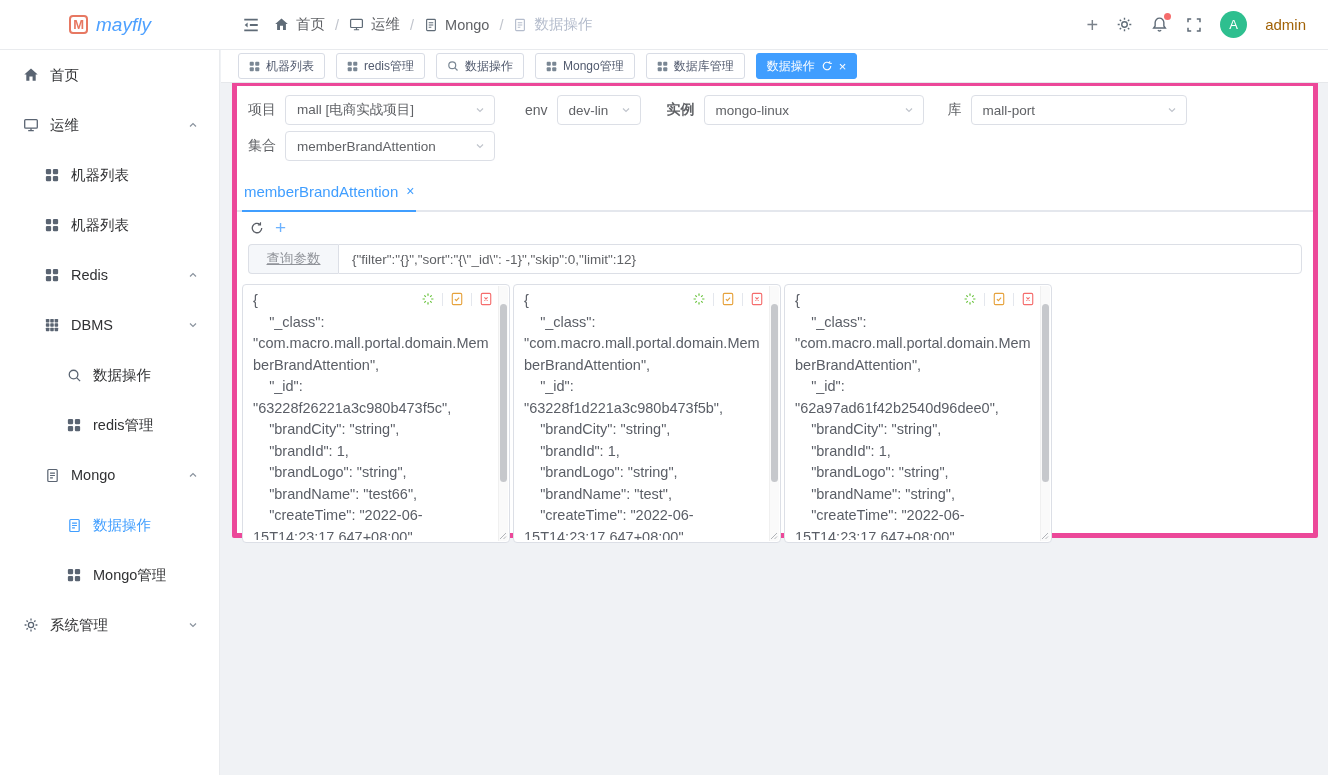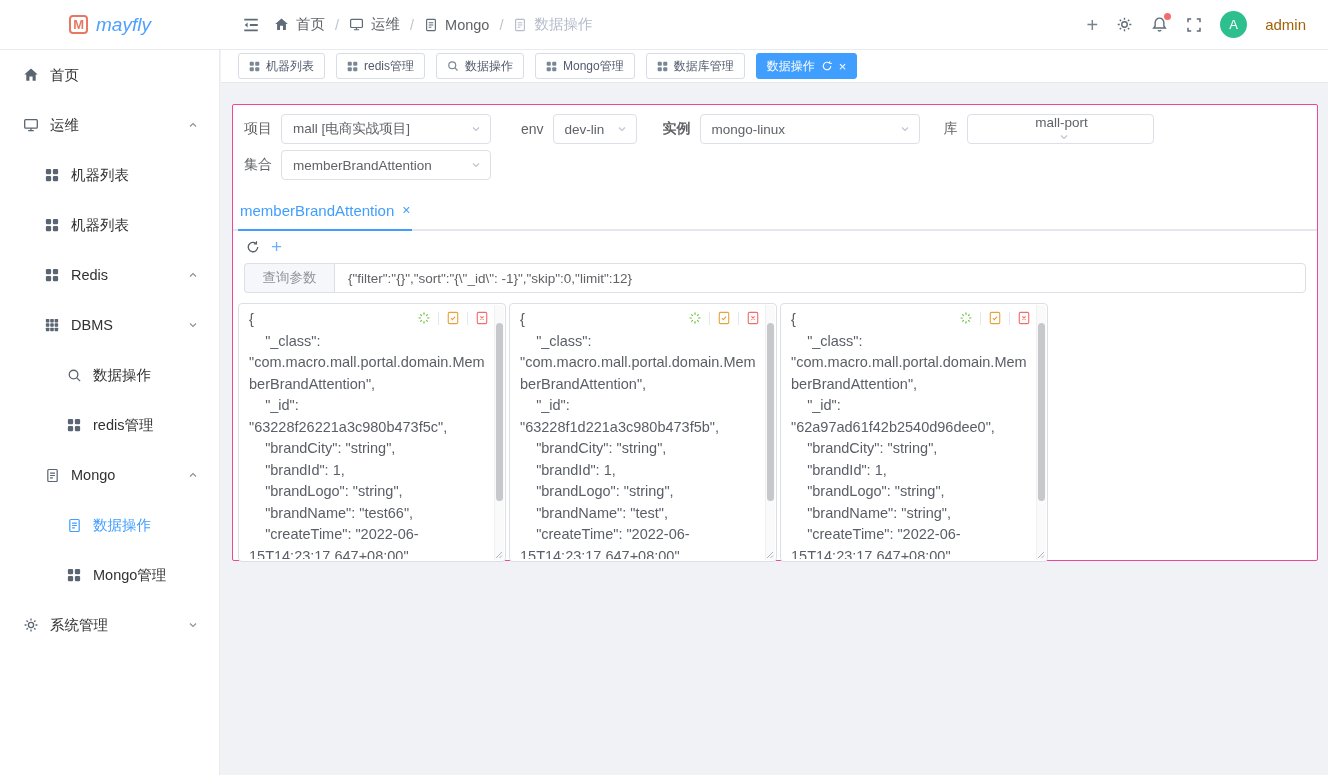--- a/index.html
+++ b/index.html
@@ -51,48 +51,48 @@
     gap:11px; padding-left:17px; z-index:1; }
   .tag-tab { height:26px; display:flex; align-items:center; gap:6px; padding:0 10px;
     border:1px solid #d8dce5; border-radius:3px; background:#fff; color:#515a6e;
     font-size:12px; cursor:pointer; white-space:nowrap; }
   .tag-tab .t-icon { color:#7a8794; display:flex; }
   .tag-tab.active { background:#409eff; border-color:#409eff; color:#fff; }
   .tag-tab.active .t-icon { color:#fff; }
   .tag-x { font-size:13px; line-height:1; }
 
   
-  .panel { position:absolute; left:232px; top:104px; width:1086px; height:457px;
-    background:#fff; border:1px solid #ec4899; border-radius:2px; }
+  .panel { position:absolute; left:232px; top:81px; width:1086px; height:457px;
+    background:#fff; border:5px solid #ec4899; border-radius:2px; }
   .filters { padding:9px 0 0 11px; }
   .frow { display:flex; align-items:center; height:30px; margin-bottom:6px; }
   .flabel { font-size:14px; color:#606266; margin-right:9px; white-space:nowrap; }
   .ml-env { margin-left:30px; } .ml-inst { margin-left:26px;font-weight:bold; } .ml-db { margin-left:24px; }
   .select { height:30px; border:1px solid #dcdfe6; border-radius:4px; background:#fff;
     display:flex; align-items:center; justify-content:space-between; padding:0 8px 0 11px;
     font-size:13.5px; color:#606266; cursor:pointer; }
   .select .val { overflow:hidden; white-space:nowrap; }
   .sel-chev { color:#c0c4cc; display:flex; flex:0 0 auto; margin-left:4px; }
   .w-project { width:210px; } .w-env { width:84px; } .w-inst { width:220px; }
-  .w-db { width:187px;flex-direction:column; } .w-coll { width:210px; }
+  .w-db { width:216px; } .w-coll { width:210px; }
 
   .coll-tabs { margin-top:11px; height:40px; border-bottom:2px solid #e4e7ed;
     display:flex; align-items:center; padding-left:5px; }
   .coll-tab { height:40px; display:flex; align-items:center; gap:8px; color:#409eff;
     font-size:15px; border-bottom:2px solid #409eff; margin-bottom:-2px; padding:0 2px; cursor:pointer; }
   .coll-tab .x { font-size:14px; color:#409eff; }
 
   .doc-toolbar { height:31px; display:flex; align-items:center; gap:11px; padding-left:13px; }
   .tool-refresh { color:#5a5e66; }
   .tool-plus { color:#6cb2ff; font-size:19px; line-height:1; cursor:pointer; }
 
   .query-row { margin:1px 11px 10px; height:30px; display:flex; }
   .query-prepend { width:90px; background:#f5f7fa; border:1px solid #dcdfe6; border-right:none;
     border-radius:4px 0 0 4px; display:flex; align-items:center; justify-content:center;
-    color:#909399; font-size:13.5px; }
+    color:#909399; font-size:13.5px;text-decoration:underline; }
   .query-input { flex:1; border:1px solid #dcdfe6; border-radius:0 4px 4px 0;
     padding:0 13px; font-size:13.5px; color:#606266; outline:none;
     font-family:"Liberation Sans","DejaVu Sans",sans-serif; background:#fff; }
 
   .cards { display:flex; gap:3px; padding-left:5px; }
   .doc-card { width:268px; height:259px; border:1px solid #dcdfe6; border-radius:4px;
     position:relative; background:#fff; overflow:hidden; }
   .doc-text { position:absolute; left:0; top:0; right:12px; bottom:2px; padding:5px 6px 0 10px;
     font-size:14.5px; line-height:21.5px; color:#5a5e66;
     white-space:pre-wrap; overflow-wrap:break-word; overflow:hidden; }

